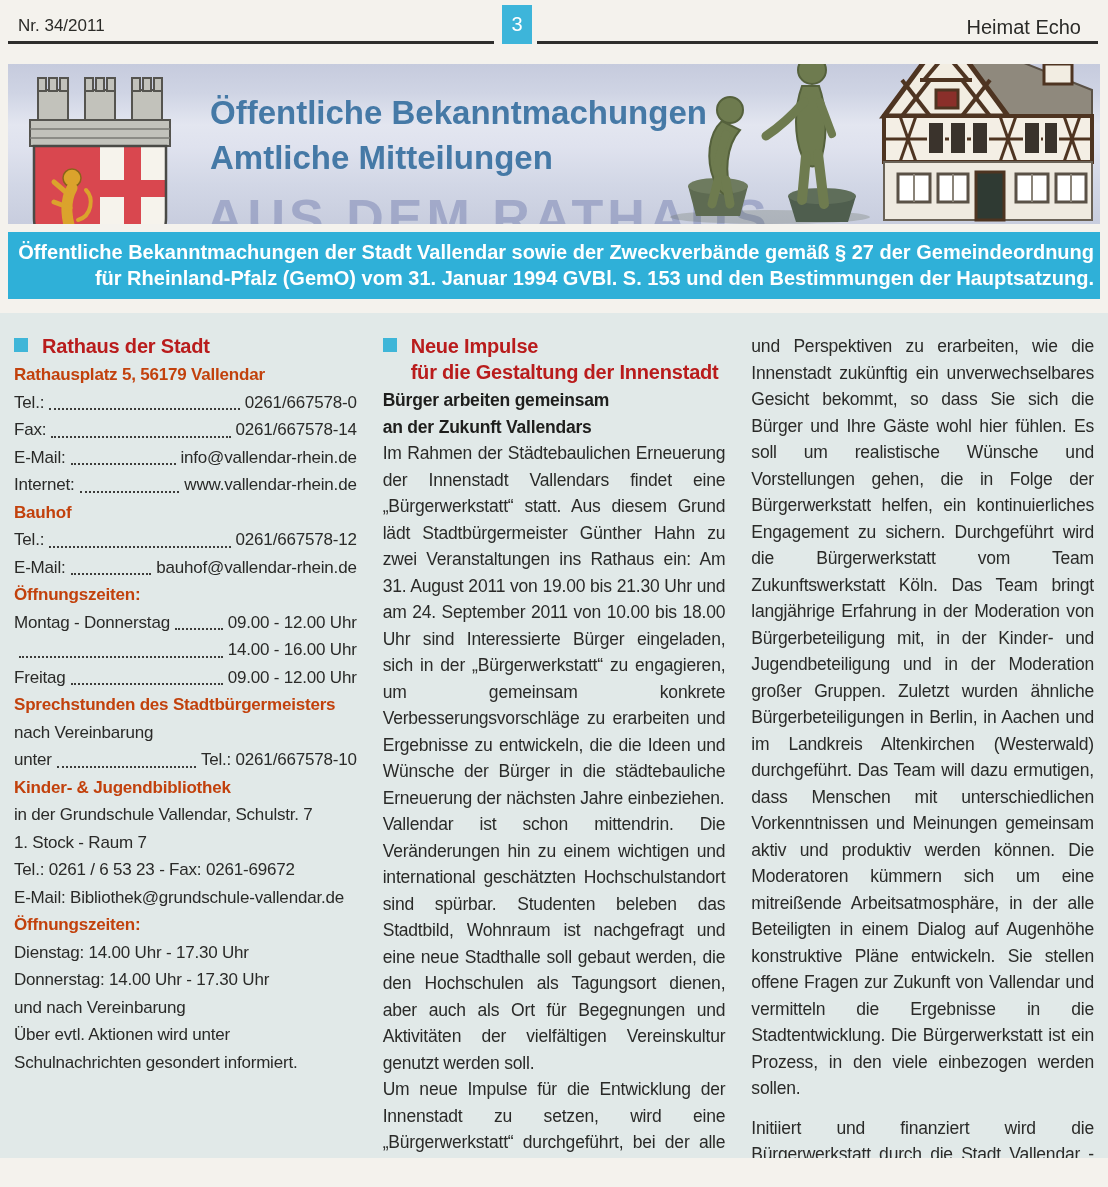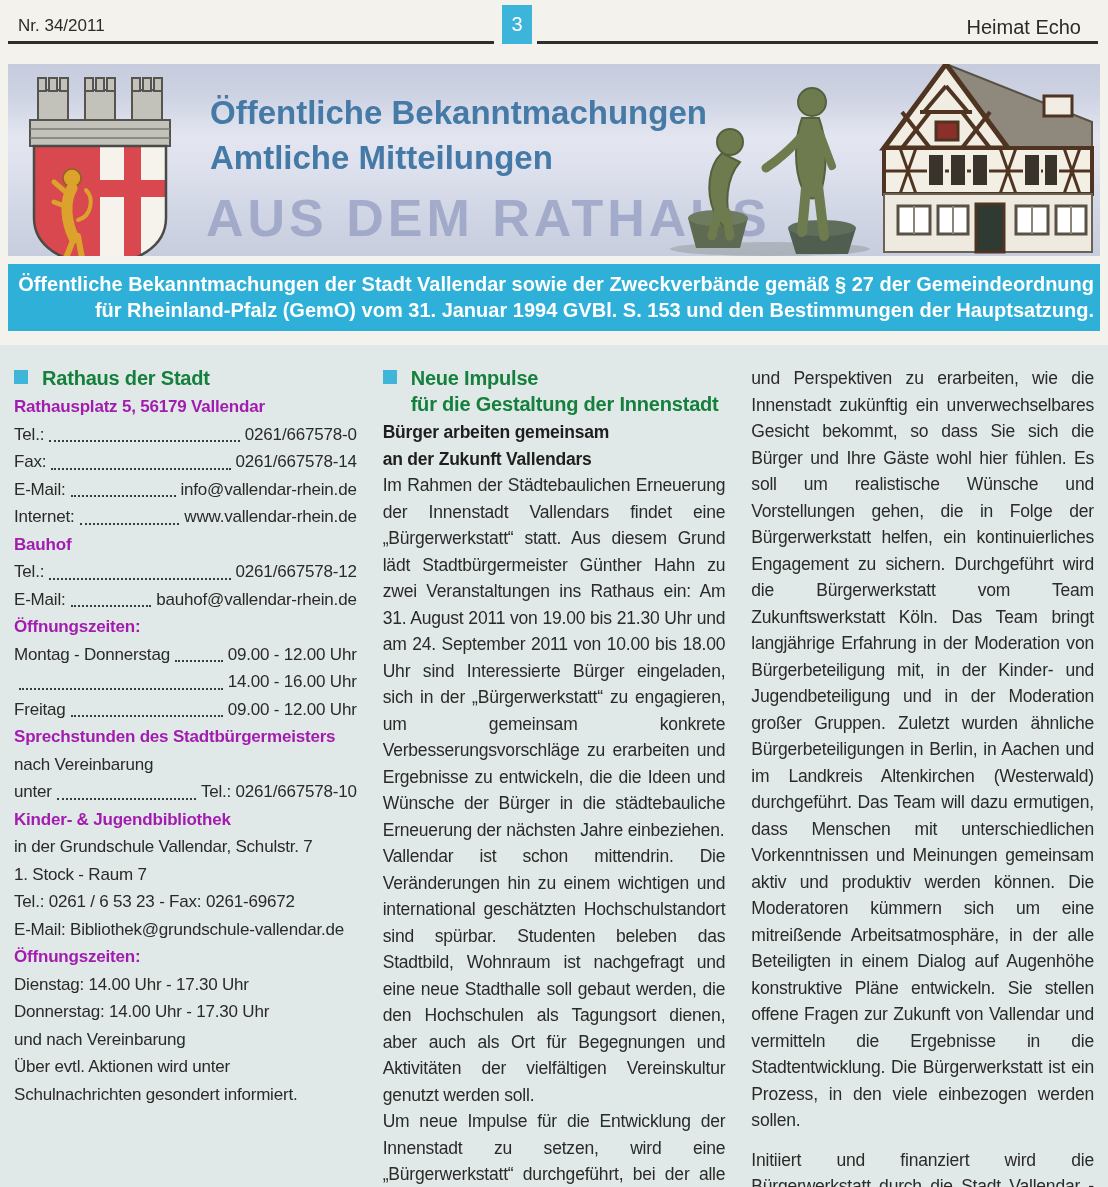--- a/index.html
+++ b/index.html
@@ -19,21 +19,21 @@
   .rule.left{left:8px;width:486px;}
   .rule.right{left:537px;right:10px;}
   .pagebox{
     position:absolute;left:502px;top:5px;width:30px;height:39px;
     display:flex;align-items:center;justify-content:center;
     color:#fff;font-size:20px;
   }
 
   
   .banner{
-    position:relative;margin:16px 8px 4px;height:192px;overflow:hidden;
+    position:relative;margin:16px 8px 4px;height:160px;overflow:hidden;
     background:linear-gradient(180deg,#c6cbdd 0%,#cfd4e4 18%,#e3e6f0 38%,#dfe2ee 52%,#d2d7e6 75%,#c8cdde 100%);
   }
   .banner-title{position:absolute;left:202px;top:26px;font-weight:bold;font-size:33px;line-height:45px;}
   .banner-watermark{
     position:absolute;left:198px;top:124px;
     font-weight:bold;font-size:52px;letter-spacing:4px;
     color:rgba(138,148,188,0.65);
   }
   .crest{position:absolute;left:16px;top:6px;}
   .statue{position:absolute;left:652px;bottom:0;}
@@ -46,25 +46,25 @@
     font-size:20px;line-height:26px;
   }
 
   
   .content{
     margin:14px 0 0;background:#e1e9e8;
     padding:20px 14px 0;height:825px;overflow:hidden;
     display:grid;grid-template-columns:repeat(3,1fr);column-gap:26px;
   }
   .col{font-size:17.5px;line-height:26.5px;letter-spacing:-0.2px;color:#2a2a28;}
-  .section-heading{position:relative;padding-left:28px;font-weight:bold;font-size:20px;line-height:26px;margin-bottom:2px;color:#15803d;}
+  .section-heading{position:relative;padding-left:28px;font-weight:bold;font-size:20px;line-height:26px;margin-bottom:2px;color:#b91c1c;}
   .bullet{position:absolute;left:0;top:5px;width:14px;height:14px;}
   .subheading{font-weight:bold;line-height:26.5px;color:#1e1e1c;}
   .line{line-height:27.5px;}
-  .line.bold{font-weight:bold;color:#a21caf;}
+  .line.bold{font-weight:bold;color:#c2410c;}
   .col-left{font-size:17px;}
   .leader-line{display:flex;align-items:flex-end;line-height:27.5px;text-align:center;}
   .leader-label{white-space:nowrap;}
   .leader-dots{flex:1 1 auto;min-width:6px;border-bottom:2px dotted #3c3c3a;margin:0 5px 6px;}
   .leader-value{white-space:nowrap;}
   .col-mid p,.col-right p{margin:0;text-align:justify;}
   .col-right p{margin-bottom:13px;}
 </style>
 </head>
 <body>

